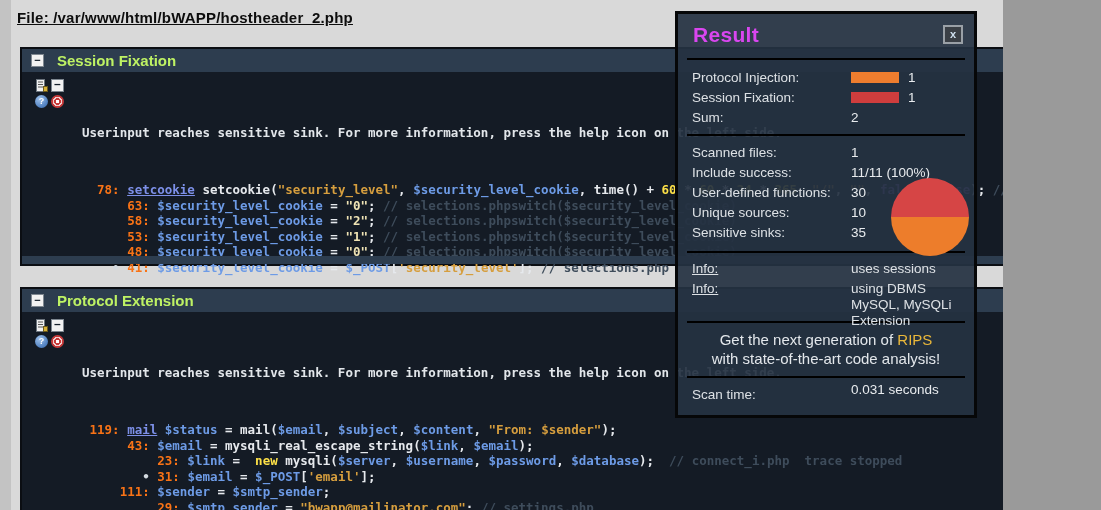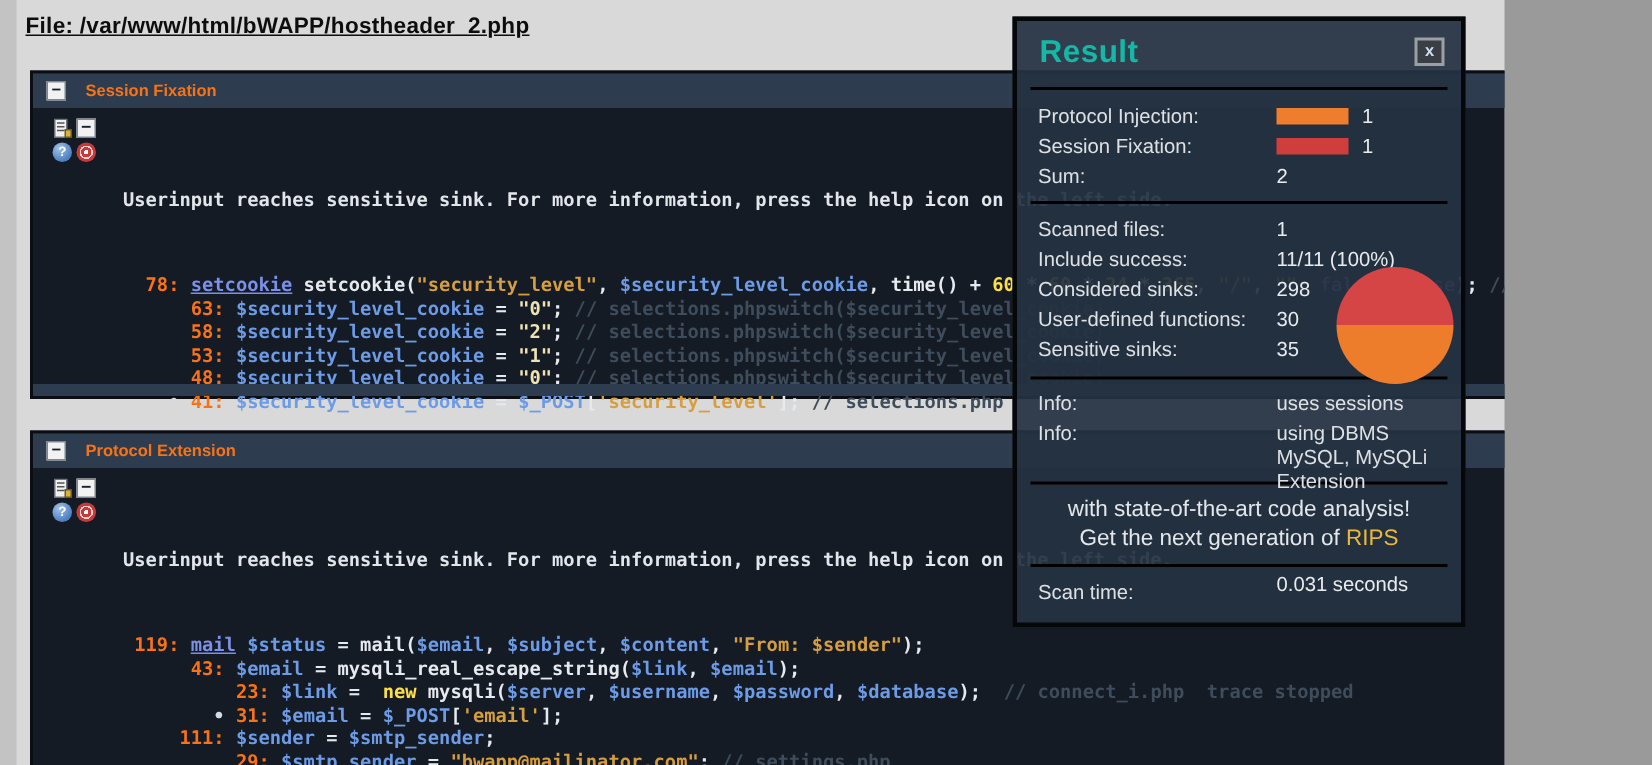--- a/index.html
+++ b/index.html
@@ -9,21 +9,21 @@
 
   .page-title{position:absolute;left:17px;top:9px;font-size:15px;font-weight:bold;
               text-decoration:underline;color:#0d0d0d;letter-spacing:.2px;}
 
   
   .vuln{position:absolute;left:20px;width:1081px;background:#141b25;border:2px solid #0b0e13;
         box-sizing:border-box;}
   .vuln-header{height:23px;background:#2d3d4f;display:flex;align-items:center;padding-left:9px;}
   .collapse-box{width:13px;height:13px;background:#f2f2f2;border:1px solid #7e8790;box-sizing:border-box;
                 color:#16202b;font-size:11px;font-weight:bold;line-height:10px;text-align:center;cursor:pointer;}
-  .vuln-title{margin-left:13px;color:#f97316;font-weight:bold;font-size:11px;}
+  .vuln-title{margin-left:13px;color:#bef264;font-weight:bold;font-size:15px;}
   .vuln-body{position:relative;padding:8px 0 0 60px;font-family:"DejaVu Sans Mono","Liberation Mono",monospace;
              font-weight:bold;font-size:12.5px;white-space:pre;}
   .vuln-footer{position:absolute;left:0;right:0;bottom:0;height:8px;background:#2d3d4f;}
   .icon-grid{position:absolute;left:13px;top:7px;display:grid;grid-template-columns:13px 13px;
              grid-gap:3px;}
   .file-ico{width:13px;height:13px;}
   .help-ico{width:13px;height:13px;border-radius:50%;background:radial-gradient(circle at 35% 30%,#9fc2ea,#4e7fc0 70%);
             color:#fff;font-family:"Liberation Sans",sans-serif;font-size:9px;font-weight:bold;
             line-height:13px;text-align:center;cursor:pointer;}
   .target-ico{width:13px;height:13px;border-radius:50%;cursor:pointer;
@@ -33,32 +33,32 @@
   .blank{height:12px;}
   .tk-n{color:#f97316}.tk-l{color:#7d90e8;text-decoration:underline;cursor:pointer}
   .tk-p{color:#e6e9ed}.tk-v{color:#6d9be6}.tk-s{color:#d69e3e}.tk-y{color:#efe3b4}
   .tk-k{color:#9b74e0}.tk-b{color:#6b7fe6}.tk-r{color:#fde047}.tk-c{color:#3e4c5b}
   .tk-d{color:#d4dae0}.tk-q{color:#cf906a}
 
   
   .rp{position:absolute;left:675px;top:11px;width:296px;height:401px;background:rgba(37,50,66,.93);
       border:3px solid #060708;box-sizing:content-box;color:#dde1e5;font-size:13.5px;}
   .rp-titlebar{position:relative;height:42px;}
-  .rp-title{position:absolute;left:15px;top:9px;font-size:21px;font-weight:bold;color:#14b8a6;letter-spacing:.3px;}
+  .rp-title{position:absolute;left:15px;top:9px;font-size:21px;font-weight:bold;color:#d946ef;letter-spacing:.3px;}
   .rp-close{position:absolute;right:11px;top:11px;width:20px;height:19px;background:#3a3f45;
             border:2px solid #9aa0a6;box-sizing:border-box;color:#cfe0ee;font-size:11px;font-weight:bold;
             line-height:15px;text-align:center;cursor:pointer;}
   .rp-hr{height:2px;background:#000;margin:2px 9px;}
   .rp-row{position:relative;padding-left:14px;line-height:20px;min-height:20px;}
   .rp-val{position:absolute;left:173px;top:0;color:#e8ebee;}
   .count-bar{display:inline-block;width:48px;height:11px;vertical-align:middle;margin-right:9px;margin-top:-2px;}
   .rp-counts{padding:6px 0 4px 0;}
   .rp-stats{position:relative;padding:5px 0 6px 0;}
   .pie{position:absolute;right:5px;top:40px;width:78px;height:78px;border-radius:50%;}
-  .rp-info{padding:4px 0 4px 0;}
+  .rp-info{padding:4px 0 4px 0;text-decoration:underline;}
   .info-val{position:absolute;left:173px;top:2px;width:115px;line-height:16px;}
   .info-row2{min-height:36px;}
   .rp-ad{text-align:center;padding:5px 0 6px 0;font-size:15px;line-height:19px;color:#e3e7eb;}
   .rips{color:#ebb83a;}
   .rp-scan{padding-top:5px;}
 </style>
 </head>
 <body>
 
 <div class="stage">
@@ -130,35 +130,35 @@
       <div class="rp-row">
         <span>Sum:</span>
         <span class="rp-val">2</span>
       </div>
     </div>
     <div class="rp-hr"></div>
     <div class="rp-stats">
       <div>
           <div class="rp-row"><span>Scanned files:</span><span class="rp-val">1</span></div>
           <div class="rp-row"><span>Include success:</span><span class="rp-val">11/11 (100%)</span></div>
-          <div class="rp-row"><span>Considered sinks:</span><span class="rp-val">298</span></div>
           <div class="rp-row"><span>User-defined functions:</span><span class="rp-val">30</span></div>
+          <div class="rp-row"><span>Unique sources:</span><span class="rp-val">10</span></div>
           <div class="rp-row"><span>Sensitive sinks:</span><span class="rp-val">35</span></div>
         </div>
       <div class="pie" style="background: linear-gradient(rgb(214, 69, 69) 0px, rgb(214, 69, 69) 50%, rgb(237, 125, 43) 50%, rgb(237, 125, 43) 100%);"></div>
     </div>
     <div class="rp-hr"></div>
     <div class="rp-info">
         <div class="rp-row"><span>Info:</span><span class="info-val">uses sessions</span></div>
         <div class="rp-row info-row2"><span>Info:</span><span class="info-val">using DBMS MySQL, MySQLi Extension</span></div>
       </div>
     <div class="rp-hr"></div>
     <div class="rp-ad">
+      <div><span>Get the next generation of </span><span class="rips">RIPS</span></div>
       <div>with state-of-the-art code analysis!</div>
-      <div><span>Get the next generation of </span><span class="rips">RIPS</span></div>
     </div>
     <div class="rp-hr"></div>
     <div class="rp-row rp-scan">
       <span>Scan time:</span>
       <span class="rp-val">0.031 seconds</span>
     </div>
   </div>
 </div>
 
 </body></html>

